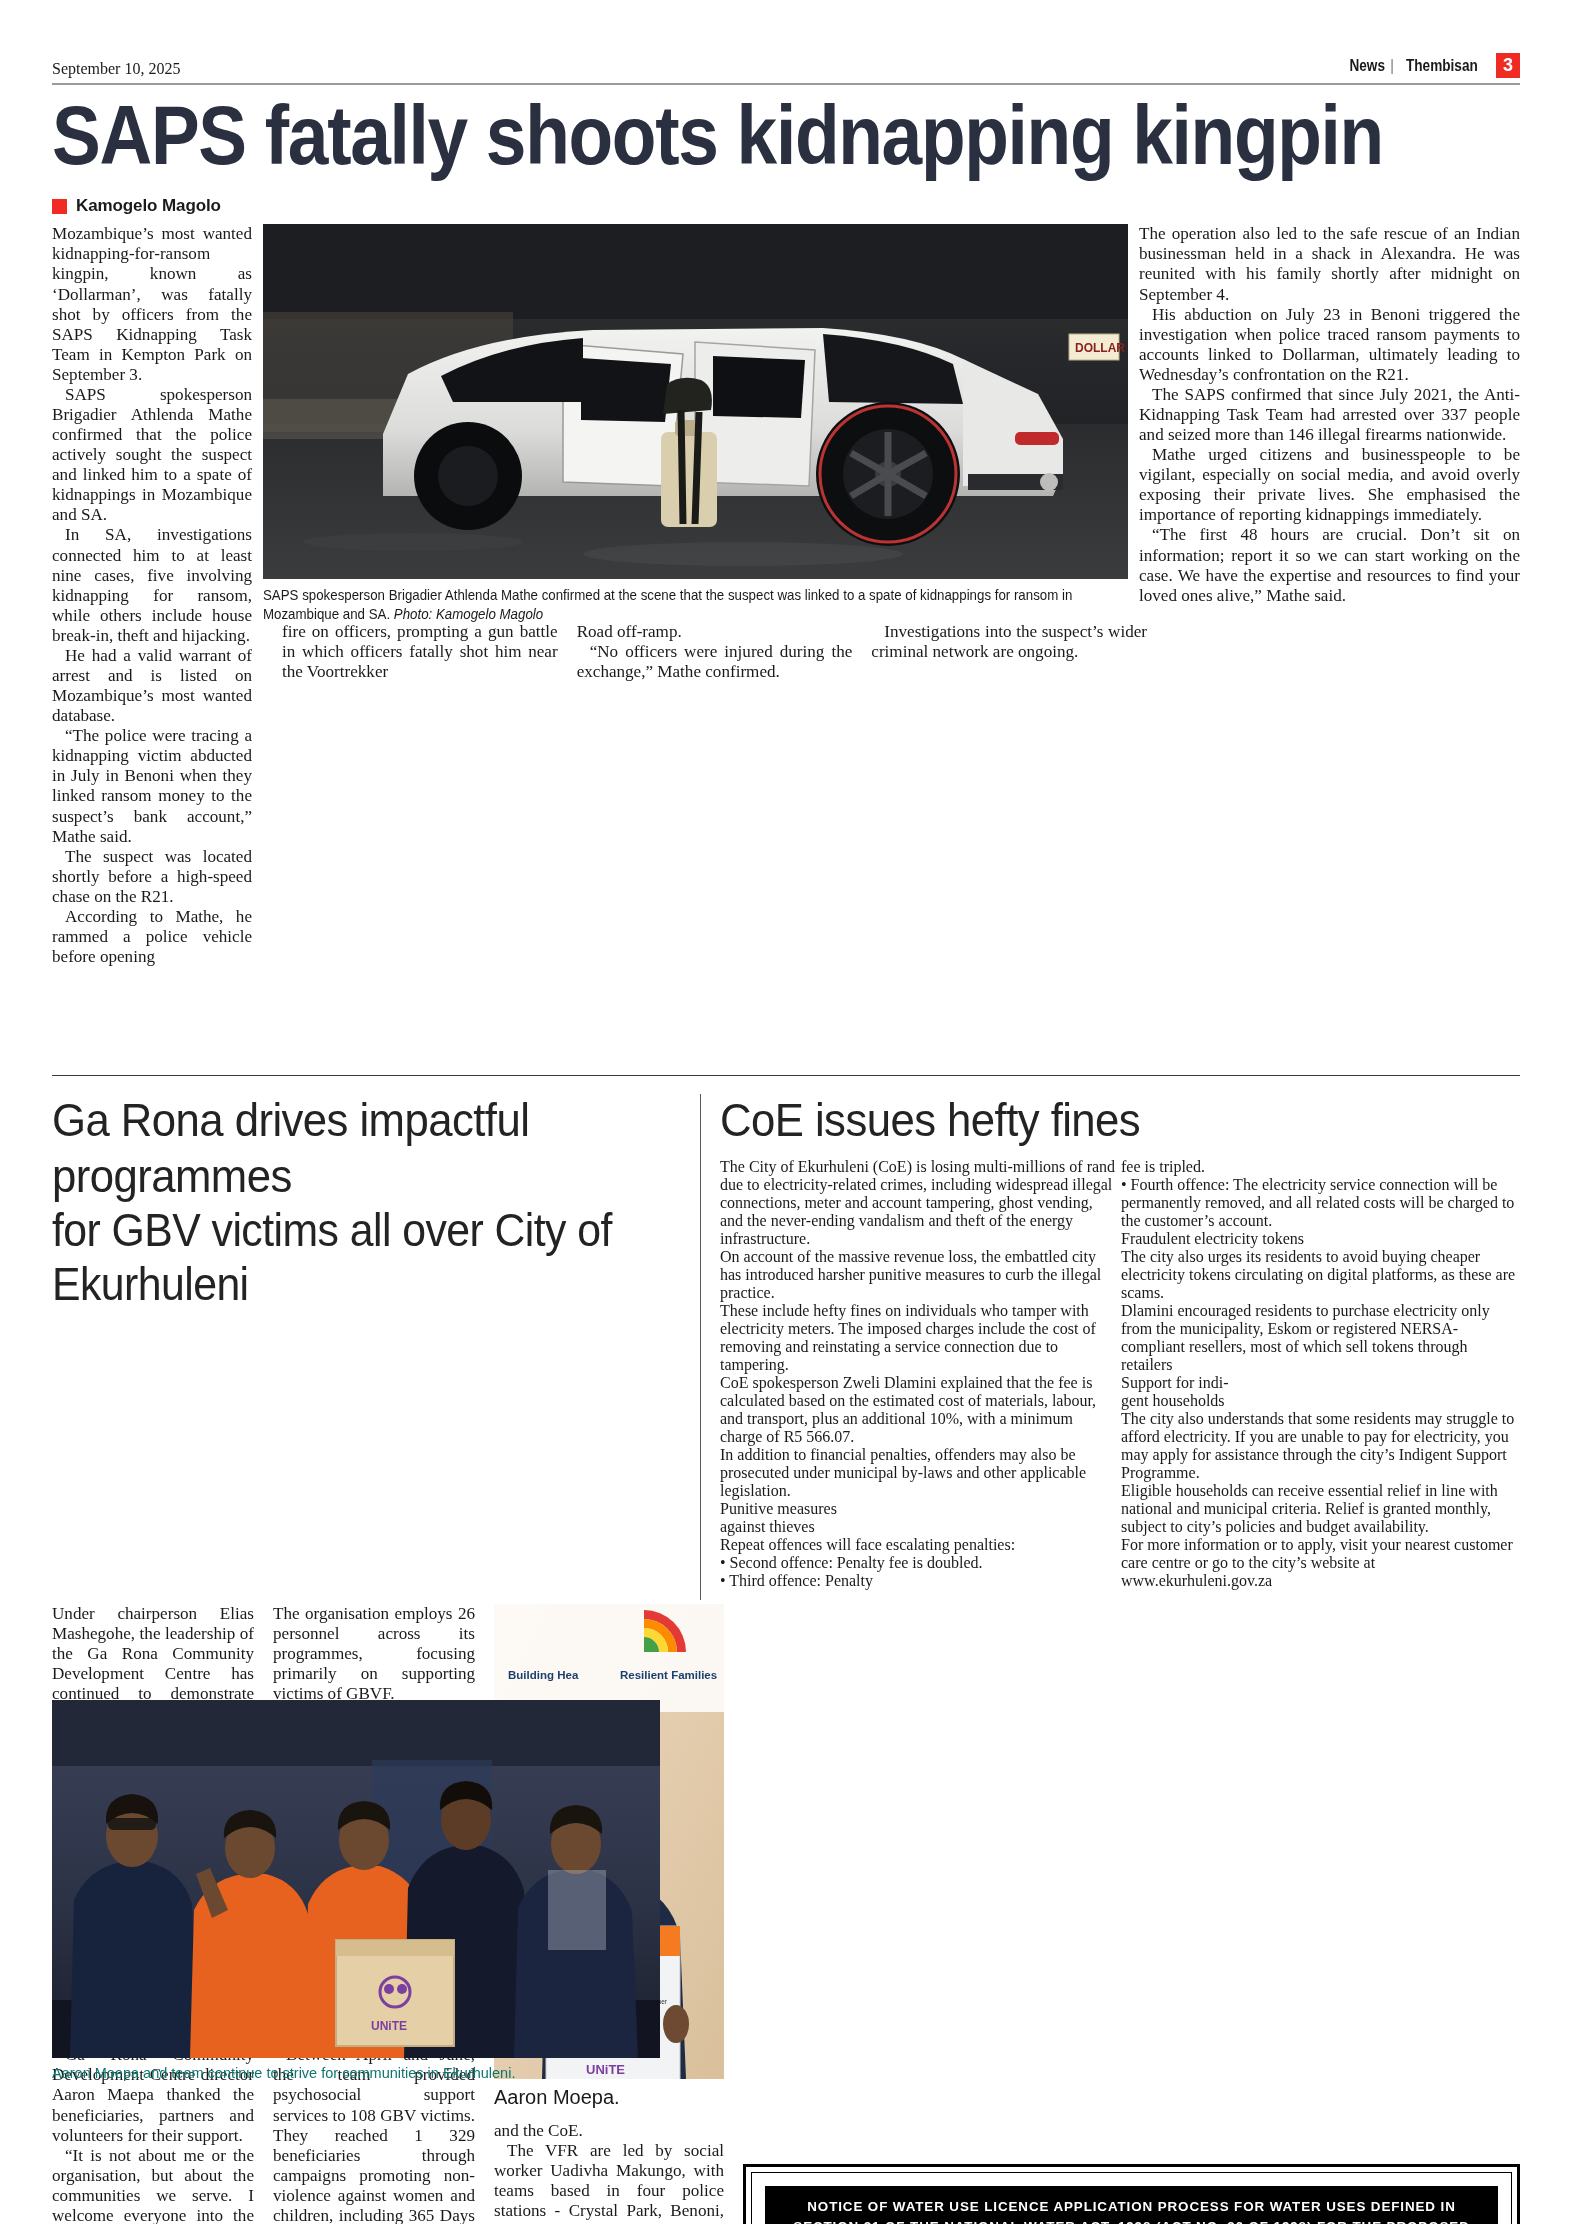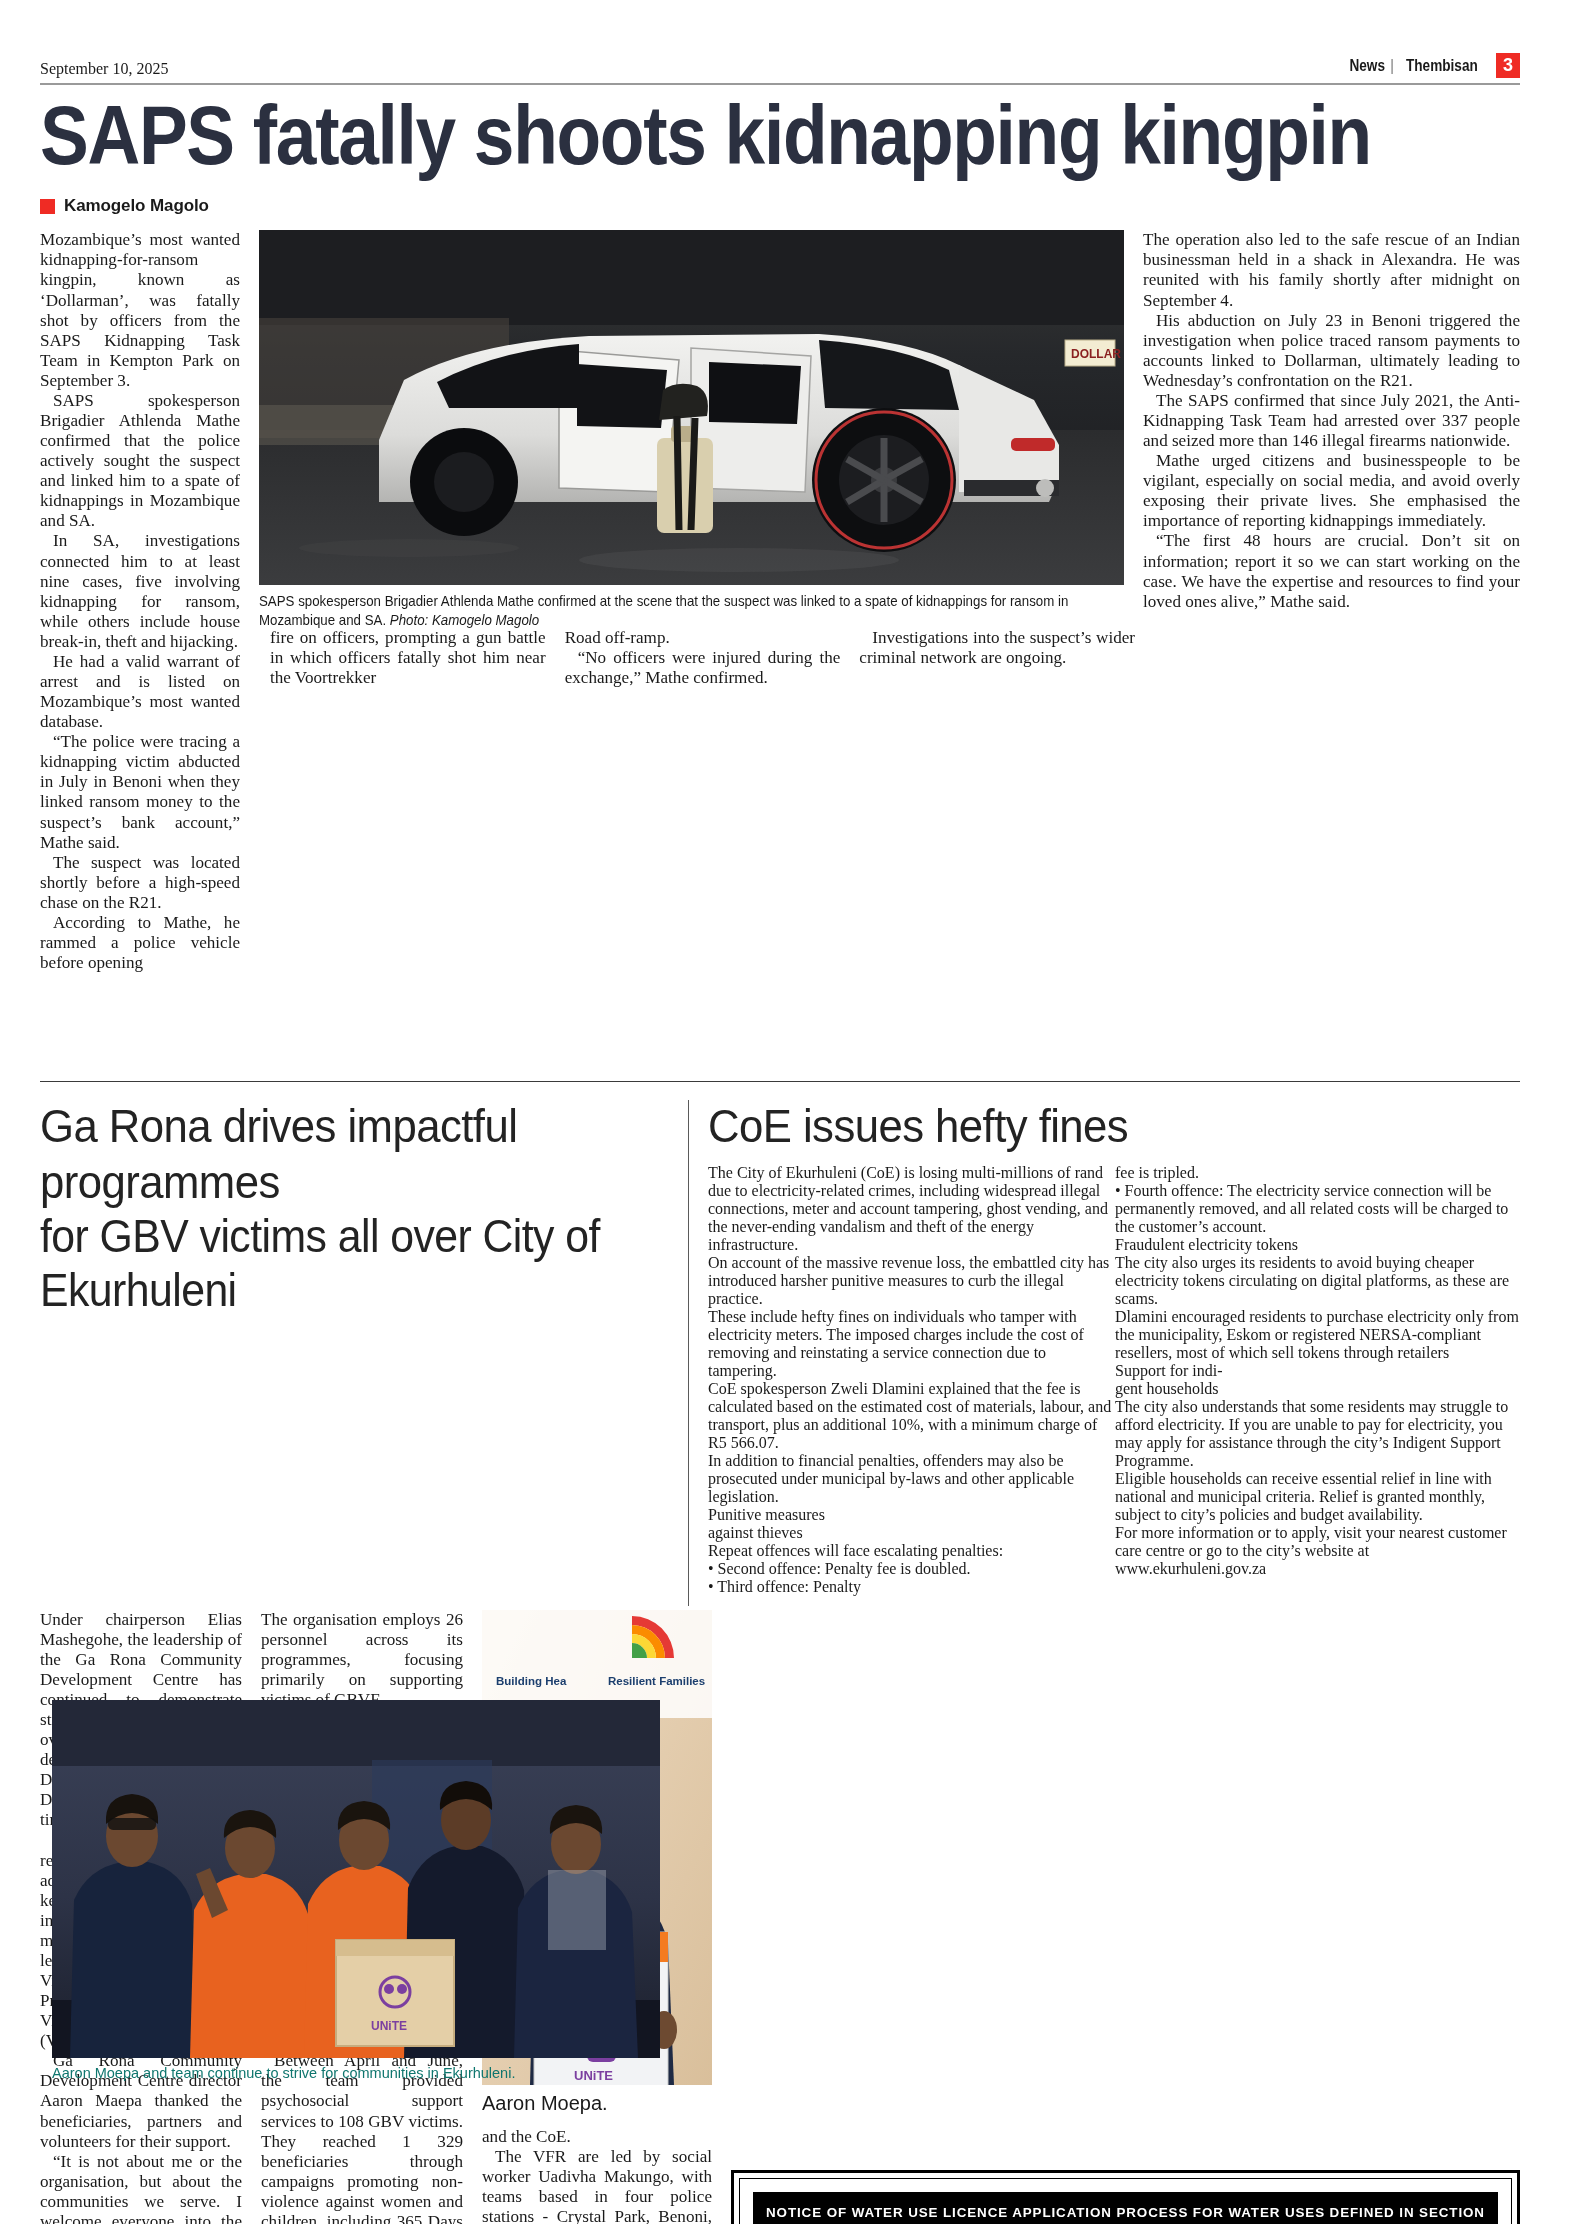--- a/index.html
+++ b/index.html
@@ -11,21 +11,21 @@
   body {
     font-family: "Liberation Serif", serif;
     color: #1a1a1a;
     position: relative;
     overflow: hidden;
   }
   .page {
     position: absolute;
     left: 0; top: 0;
     width: 1572px; height: 1820px;
-    padding: 48px 52px 20px 40px;
+    padding: 48px 52px 20px 52px;
   }
 
   
   .masthead {
     display: flex;
     align-items: flex-end;
     justify-content: space-between;
     height: 30px;
   }
   .masthead-right {
@@ -89,24 +89,24 @@
   .byline-name {
     font-family: "Liberation Sans", sans-serif;
     font-size: 17px;
     color: #1a1a1a;
     letter-spacing: -0.1px;
   }
 
   
   .story1 {
     position: relative;
-    margin-top: 14px;
+    margin-top: 0;
     display: grid;
     grid-template-columns: 200px 865px 1fr;
-    column-gap: 19px;
+    column-gap: 11px;
   }
   .col-text p {
     font-size: 17.1px;
     line-height: 1.175;
     text-align: justify;
     text-indent: 13px;
     hyphens: auto;
   }
   .col-text p:first-child { text-indent: 0; }
 

